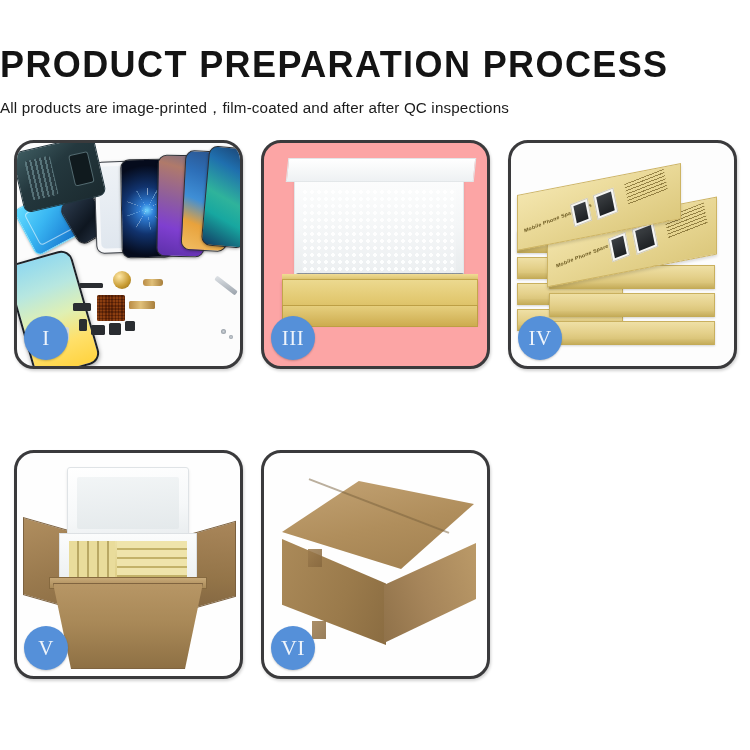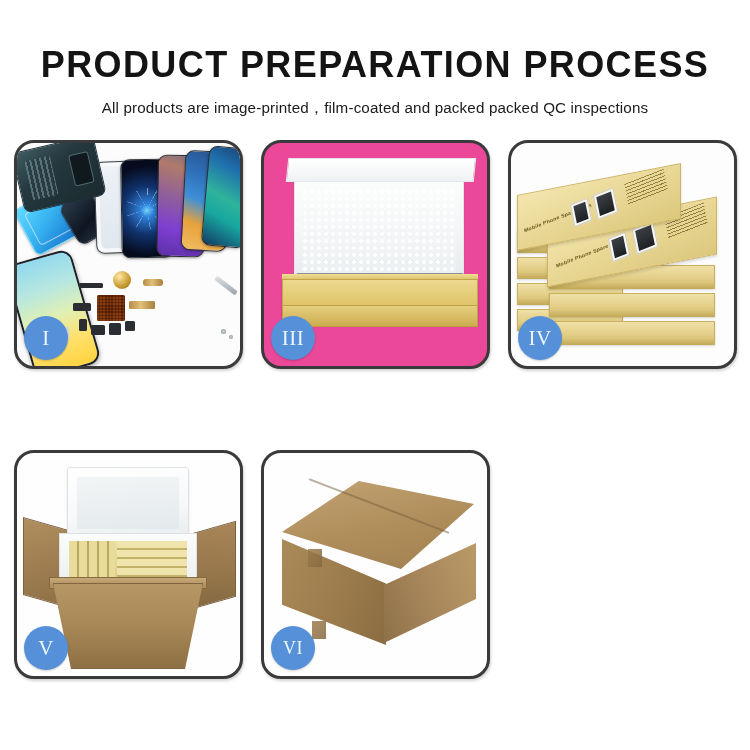--- a/index.html
+++ b/index.html
@@ -5,21 +5,21 @@
   * { margin:0; padding:0; box-sizing:border-box; }
   html,body { width:750px; height:750px; }
   body {
     background:#ffffff;
     font-family:"Liberation Sans", sans-serif;
     overflow:hidden;
   }
   #page { position:relative; width:750px; height:750px; background:#fff; }
 
   
-  .header { position:absolute; left:0; top:0; width:750px; text-align:center; }
+  .header { position:absolute; left:0; top:0; width:750px; }
   .title {
     font-size:36px; font-weight:700; letter-spacing:1.4px;
     color:#141414; line-height:1; padding-top:47px;
     font-family:"Liberation Sans", sans-serif;
   }
   .subtitle {
     font-size:15.2px; font-weight:400; color:#1b1b1b;
     letter-spacing:.15px; padding-top:15px;
   }
 
@@ -46,21 +46,21 @@
   .badge {
     position:absolute; left:7px; bottom:6px;
     width:44px; height:44px; border-radius:50%;
     background:#5590d9;
     display:flex; align-items:center; justify-content:center;
     color:#eef4fb; font-size:21px; letter-spacing:.5px;
     font-family:"Liberation Serif", serif;
     z-index:40;
     box-shadow:0 1px 2px rgba(0,0,0,.2);
   }
-  .badge.sm { font-size:18px; }
+  .badge.sm { font-size:22px; }
 
   
   .p1 { background:#fcfcfc; }
   .phone {
     position:absolute; border-radius:9px;
     box-shadow:0 1px 3px rgba(0,0,0,.33);
     overflow:hidden; border:1.2px solid #2c2f34;
   }
   .ph-a { 
     left:4px; top:48px; width:72px; height:52px;
@@ -185,21 +185,21 @@
     content:""; position:absolute; left:5px; top:14px; width:10px; height:120px;
     background:linear-gradient(180deg,#44505a,#1a2024);
     border-radius:3px;
   }
   .tape {
     position:absolute; background:linear-gradient(120deg,#d9a862,#b8823c);
     border-radius:2px; opacity:.95;
   }
 
   
-  .p3 { background:#ec4899; }
+  .p3 { background:#fca5a5; }
   .b3-lid {
     position:absolute; left:30px; top:20px; width:170px; height:120px;
     background:linear-gradient(178deg,#ffffff 0%,#f4f6f7 55%,#e6eaec 100%);
     border:1px solid #e2e6e8;
     box-shadow:0 2px 3px rgba(0,0,0,.07);
   }
   .b3-lid:before{
     content:""; position:absolute; left:-8px; top:-6px; width:186px; height:22px;
     background:linear-gradient(180deg,#ffffff,#eef1f3);
     border:1px solid #e3e7e9;
@@ -352,21 +352,21 @@
     opacity:.85;
   }
 </style>
 </head>
 <body>
 
 <div id="page">
 
   <div class="header">
     <div class="title">PRODUCT PREPARATION PROCESS</div>
-    <div class="subtitle">All products are image-printed，film-coated and packed packed QC inspections</div>
+    <div class="subtitle">All products are image-printed，film-coated and after after QC inspections</div>
   </div>
 
   <div class="grid">
 
     <div class="panel p1">
       <div class="stage">
         <div class="phone ph-a"></div>
         <div class="phone ph-b"></div>
         <div class="phone ph-c"></div>
         <div class="phone ph-d"></div>

